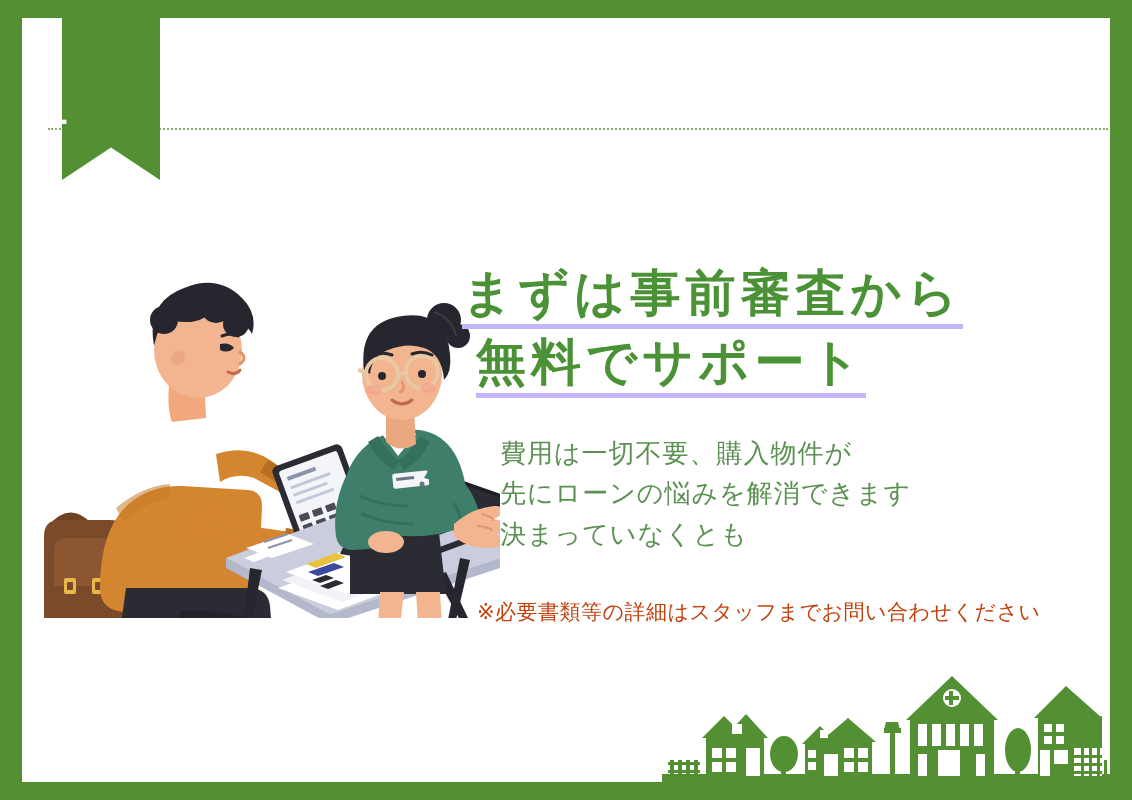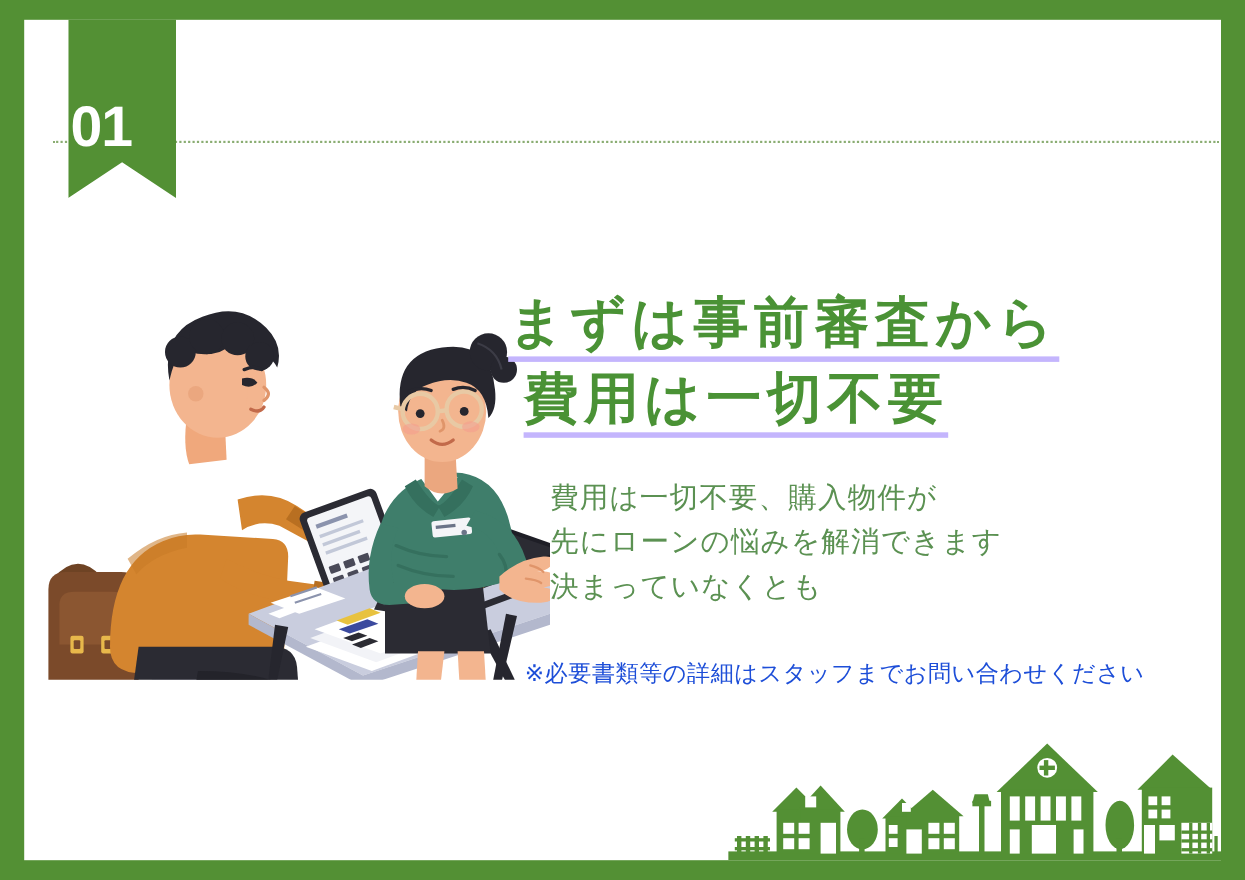--- a/index.html
+++ b/index.html
@@ -28,23 +28,23 @@
   #ribbon{
     position:absolute;
     left:40px;top:-18px;
     width:98px;height:180px;
     background:#539034;
     clip-path:polygon(0 0,100% 0,100% 100%,50% 82%,0 100%);
   }
   #ribbon-number{
     position:absolute;
     left:0;top:68px;width:98px;
-    text-align:right;
+    text-align:left;
     color:#ffffff;
-    font-size:52px;
+    font-size:42px;
     font-weight:bold;
     letter-spacing:-1px;
     font-family:"Liberation Sans",sans-serif;
   }
 
   
   #header-title{
     position:absolute;
     left:128px;top:20px;
     width:950px;
@@ -95,21 +95,21 @@
     font-size:26px;
     line-height:1.55;
     letter-spacing:1px;
     white-space:nowrap;
     font-family:"DejaVu Sans","Liberation Sans",sans-serif;
   }
   #note-text{
     position:absolute;
     left:455px;top:580px;
     width:640px;
-    color:#1d4ed8;
+    color:#c2410c;
     font-size:21px;
     letter-spacing:0.5px;
     white-space:nowrap;
     font-family:"DejaVu Sans","Liberation Sans",sans-serif;
   }
 
   
   #illustration{
     position:absolute;
     left:8px;top:240px;
@@ -310,21 +310,21 @@
         <ellipse cx="398" cy="130" rx="8" ry="5" fill="#f49a8e" opacity="0.55"></ellipse>
 
         <path d="M372 124 q4 8 -2 10" stroke="#e0956a" stroke-width="2.5" fill="none" stroke-linecap="round"></path>
         <path d="M362 142 q10 8 20 0" stroke="#c26a4a" stroke-width="3" fill="none" stroke-linecap="round"></path>
       </svg>
     </div>
 
     <div id="main-heading">
       <div class="heading-line">まずは事前審査から</div>
       <br>
-      <div class="heading-line second">費用は一切不要</div>
+      <div class="heading-line second">無料でサポート</div>
     </div>
 
     <div id="body-text">
       <div>費用は一切不要、購入物件が</div>
       <div>先にローンの悩みを解消できます</div>
       <div>決まっていなくとも</div>
     </div>
 
     <div id="note-text">※必要書類等の詳細はスタッフまでお問い合わせください</div>
 

